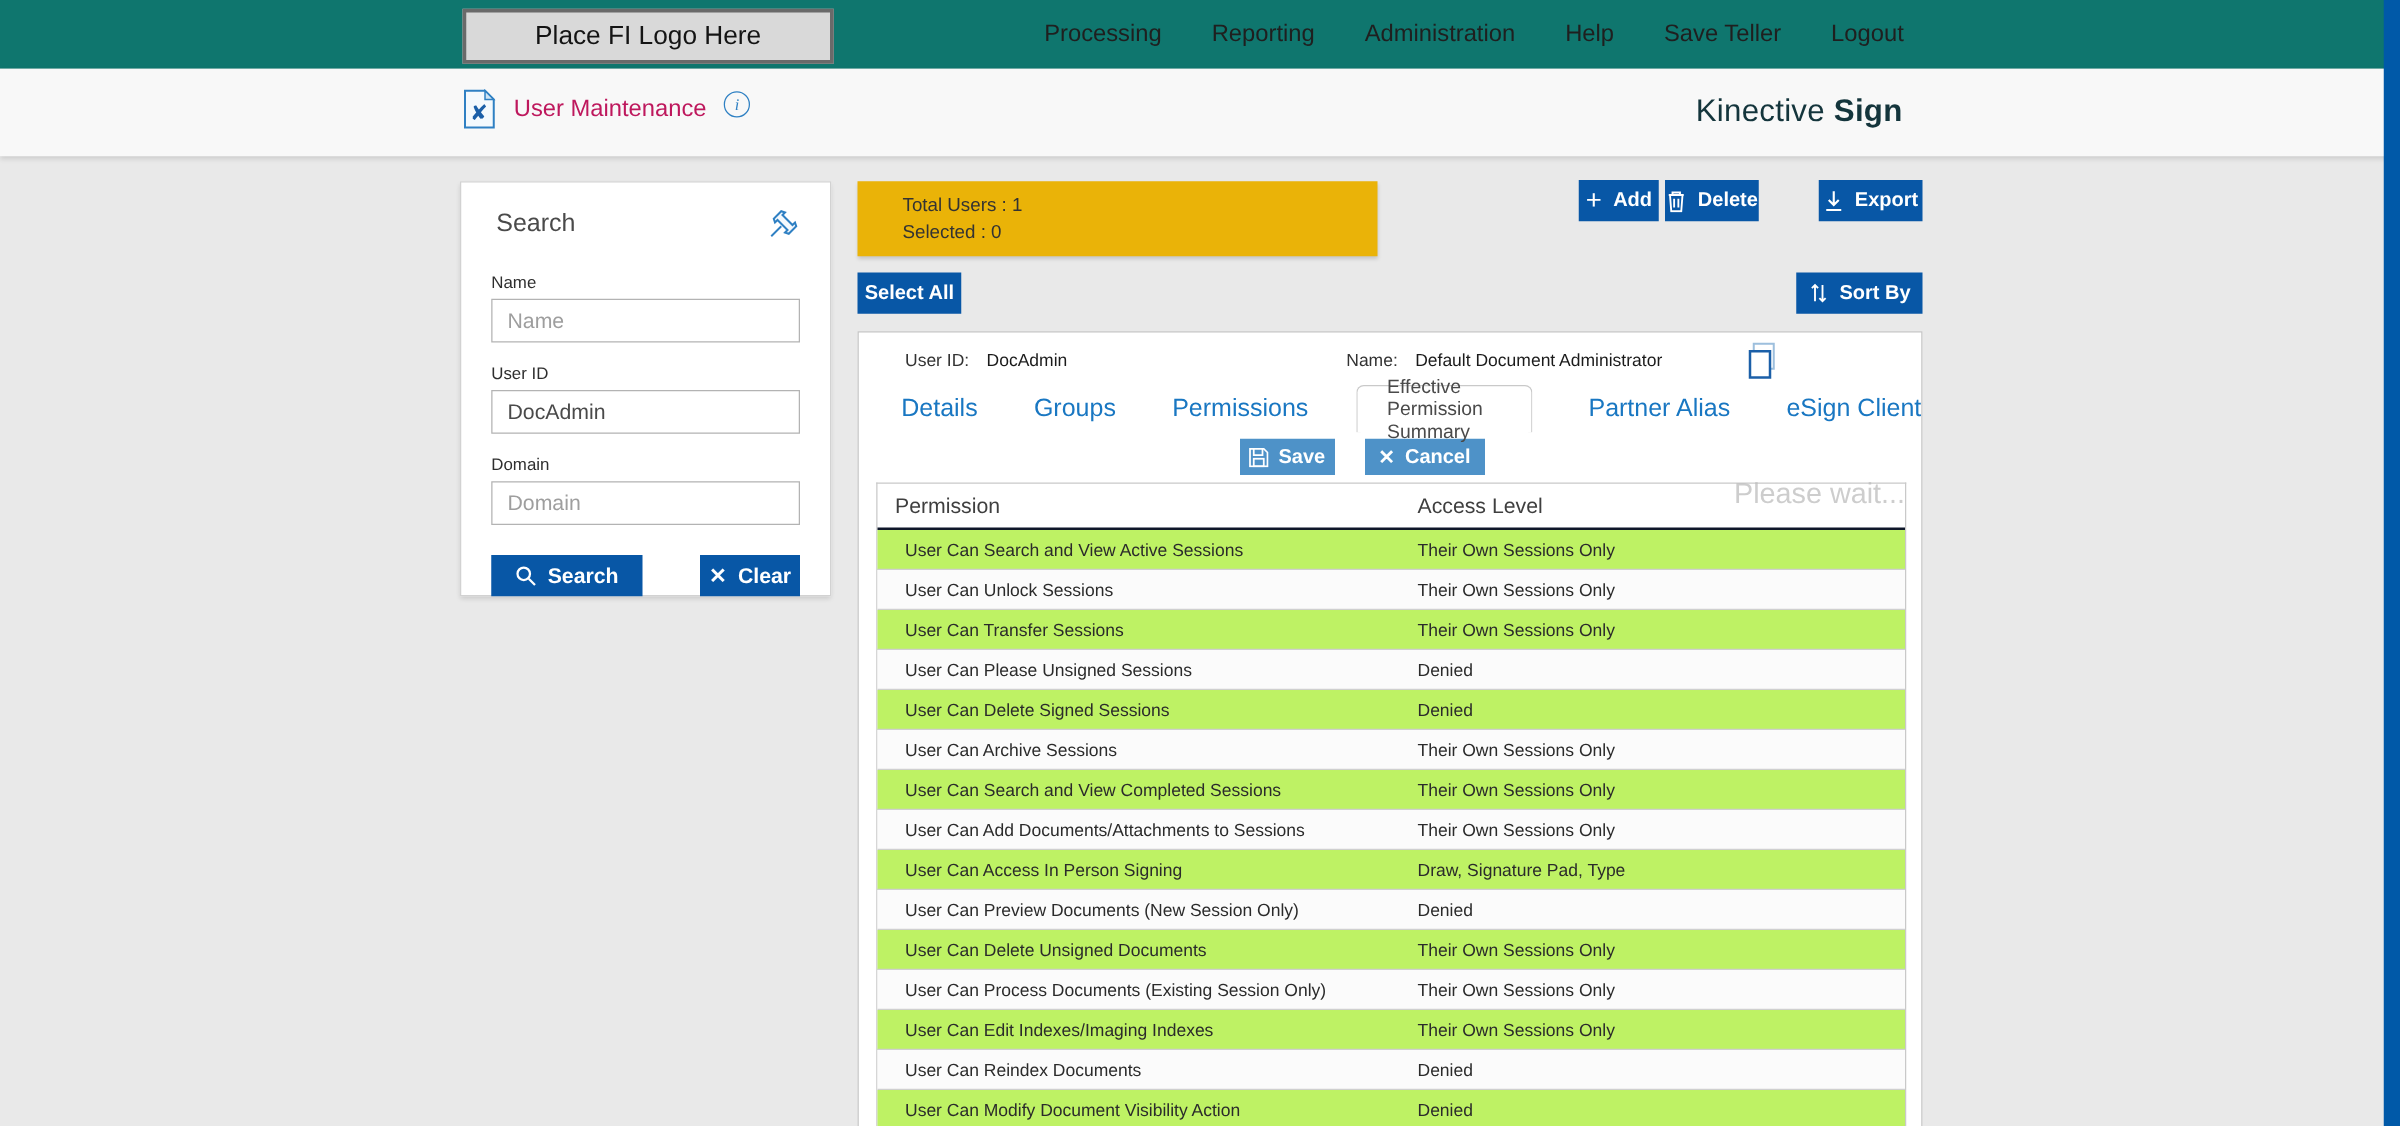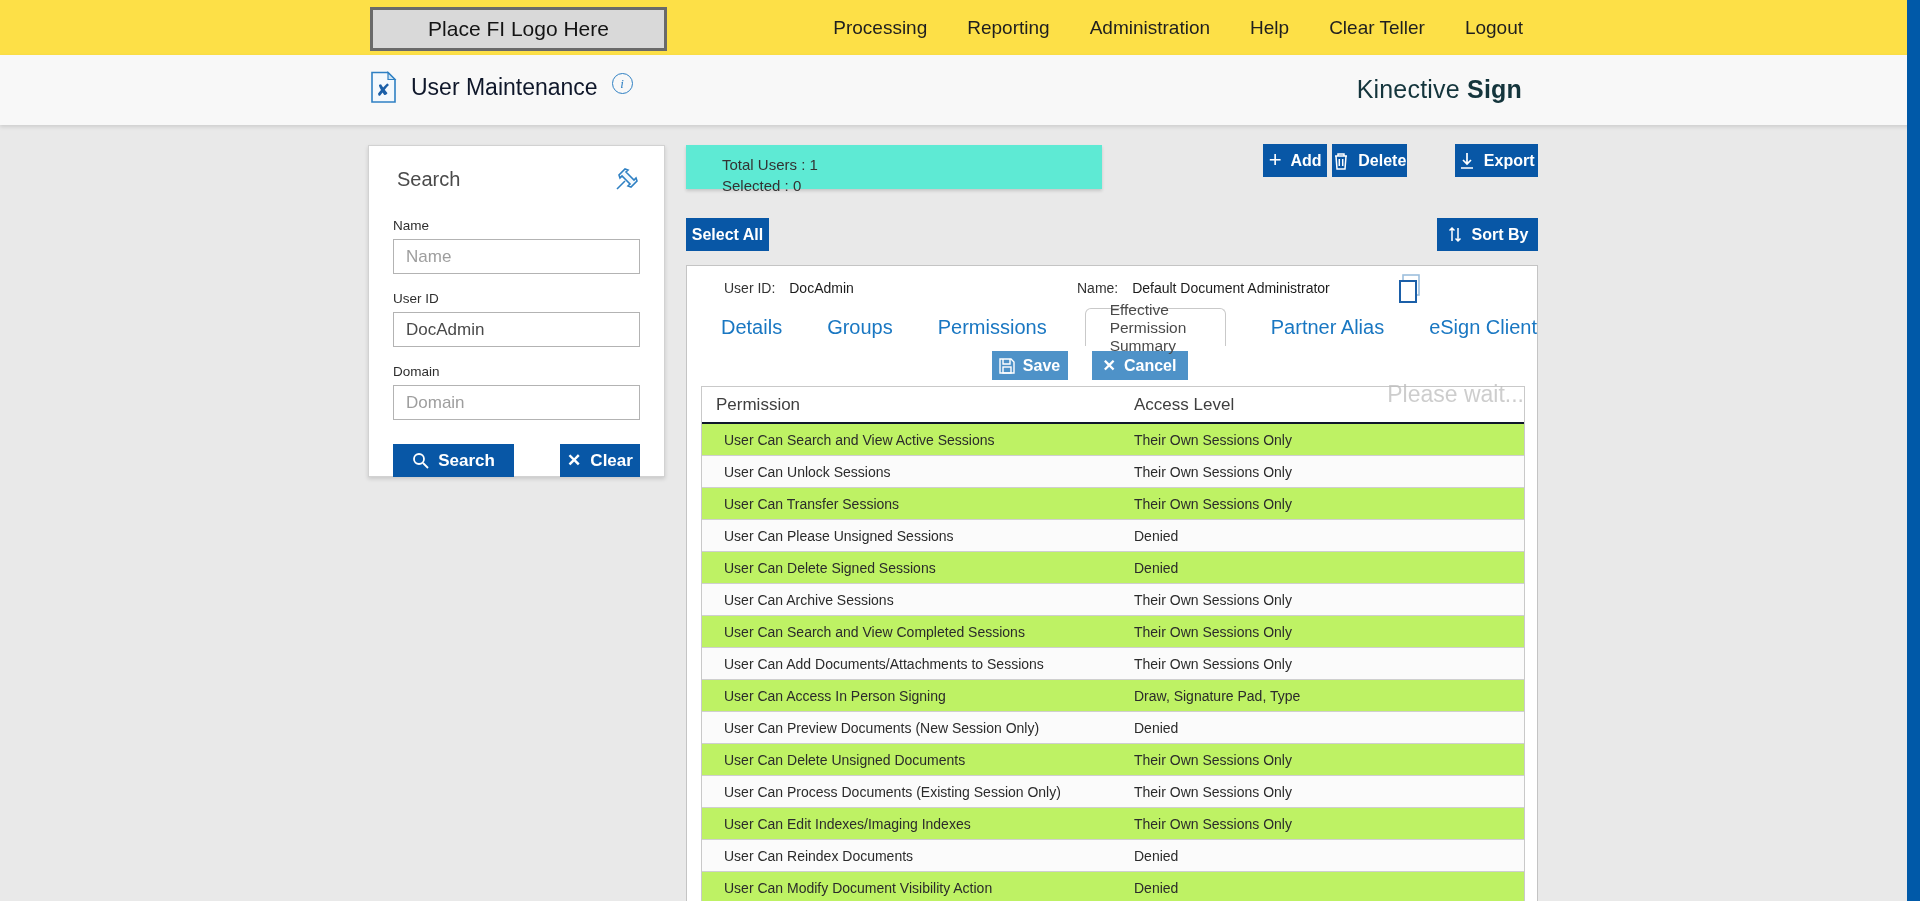--- a/index.html
+++ b/index.html
@@ -1,31 +1,31 @@
 <!DOCTYPE html>
 <html><head>
 <meta charset="utf-8">
 <style>
   * { margin:0; padding:0; box-sizing:border-box; }
   html,body { width:1920px; height:901px; overflow:hidden; }
   body { font-family:"Liberation Sans", sans-serif; background:#e9e9e9; position:relative; }
 
   
-  .topbar { position:absolute; left:0; top:0; width:1920px; height:55px; background:#fde047; }
+  .topbar { position:absolute; left:0; top:0; width:1920px; height:55px; background:#0f766e; }
   .logo-box { position:absolute; left:370px; top:7px; width:297px; height:44px;
               background:#d9d9d9; border:3px solid #6a6a6a; display:flex; align-items:center; justify-content:center;
               font-size:21px; color:#141414; }
   .topnav { position:absolute; right:397px; top:0; height:55px; display:flex; align-items:center; gap:40px; }
   .topnav .nav-item { font-size:19px; color:#1f1f1f; cursor:pointer; white-space:nowrap; }
 
   
   .subheader { position:absolute; left:0; top:55px; width:1920px; height:70px; background:#f8f8f8;
                box-shadow:0 2px 4px rgba(0,0,0,.12); }
   .page-title-wrap { position:absolute; left:370px; top:16px; display:flex; align-items:center; gap:14px; }
-  .page-title { font-size:23px; color:#0f172a; }
+  .page-title { font-size:19px; color:#be185d; }
   .info-badge { width:21px; height:21px; border:1.5px solid #2f80c3; border-radius:50%;
                 color:#2f80c3; font-size:13px; font-style:italic; font-family:"Liberation Serif", serif;
                 display:flex; align-items:center; justify-content:center; margin-top:-8px; }
   .brand { position:absolute; right:398px; top:20px; font-size:25px; color:#14353c; letter-spacing:.2px; }
   .brand b { font-weight:bold; }
 
   
   .search-panel { position:absolute; left:368px; top:145px; width:297px; height:332px; background:#fff;
                   border:1px solid #d2d2d2; box-shadow:0 2px 4px rgba(0,0,0,.14); padding:18px 24px 0 24px; }
   .search-title-row { display:flex; justify-content:space-between; align-items:flex-start; }
@@ -36,21 +36,21 @@
   .text-input { width:100%; height:35px; border:1px solid #b3b3b3; background:#fff; padding:0 12px;
                 font-size:17px; color:#4a4a4a; font-family:"Liberation Sans", sans-serif; }
   .text-input::placeholder { color:#9e9e9e; }
   .panel-btn-row { display:flex; justify-content:space-between; margin-top:24px; }
   .btn { background:#0857a6; color:#fff; border:none; display:flex; align-items:center; justify-content:center;
          gap:9px; font-size:17px; font-weight:bold; cursor:pointer; font-family:"Liberation Sans", sans-serif; }
   .btn-search { width:121px; height:33px; }
   .btn-clear { width:80px; height:33px; }
 
   
-  .stats-box { position:absolute; left:686px; top:145px; width:416px; height:44px; background:#5eead4;
+  .stats-box { position:absolute; left:686px; top:145px; width:416px; height:60px; background:#eab308;
                box-shadow:0 2px 3px rgba(0,0,0,.15); padding:9px 0 0 36px; }
   .stats-line { font-size:15px; color:#333; line-height:21px; }
   .top-actions { position:absolute; left:1263px; top:144px; width:275px; display:flex; gap:5px; justify-content:flex-end; }
   .btn-add { width:77px; height:33px; font-size:16px; }
   .btn-delete { width:90px; height:33px; font-size:16px; }
   .btn-export { width:99px; height:33px; font-size:16px;margin-left:43px; }
   .plus-glyph { font-size:22px; font-weight:normal; line-height:1; margin-top:-2px; }
   .btn-select-all { position:absolute; left:686px; top:218px; width:83px; height:33px; font-size:16px; }
   .btn-sort { position:absolute; left:1437px; top:218px; width:101px; height:33px; font-size:16px; }
 
@@ -102,21 +102,21 @@
 
 <div class="topbar">
   <div class="logo-box">
     <span>Place FI Logo Here</span>
   </div>
   <div class="topnav">
     <span class="nav-item">Processing</span>
     <span class="nav-item">Reporting</span>
     <span class="nav-item">Administration</span>
     <span class="nav-item">Help</span>
-    <span class="nav-item">Clear Teller</span>
+    <span class="nav-item">Save Teller</span>
     <span class="nav-item">Logout</span>
   </div>
 </div>
 
 <div class="subheader">
   <div class="page-title-wrap">
     <span>
       <svg width="27" height="33" viewBox="0 0 27 33">
         <path d="M2 1.5 h16 l7 7 v22.5 h-23 z" fill="#f4f9fd" stroke="#2f80c3" stroke-width="1.6"></path>
         <path d="M18 1.5 v7 h7 z" fill="#cfe4f4" stroke="#2f80c3" stroke-width="1.2"></path>

